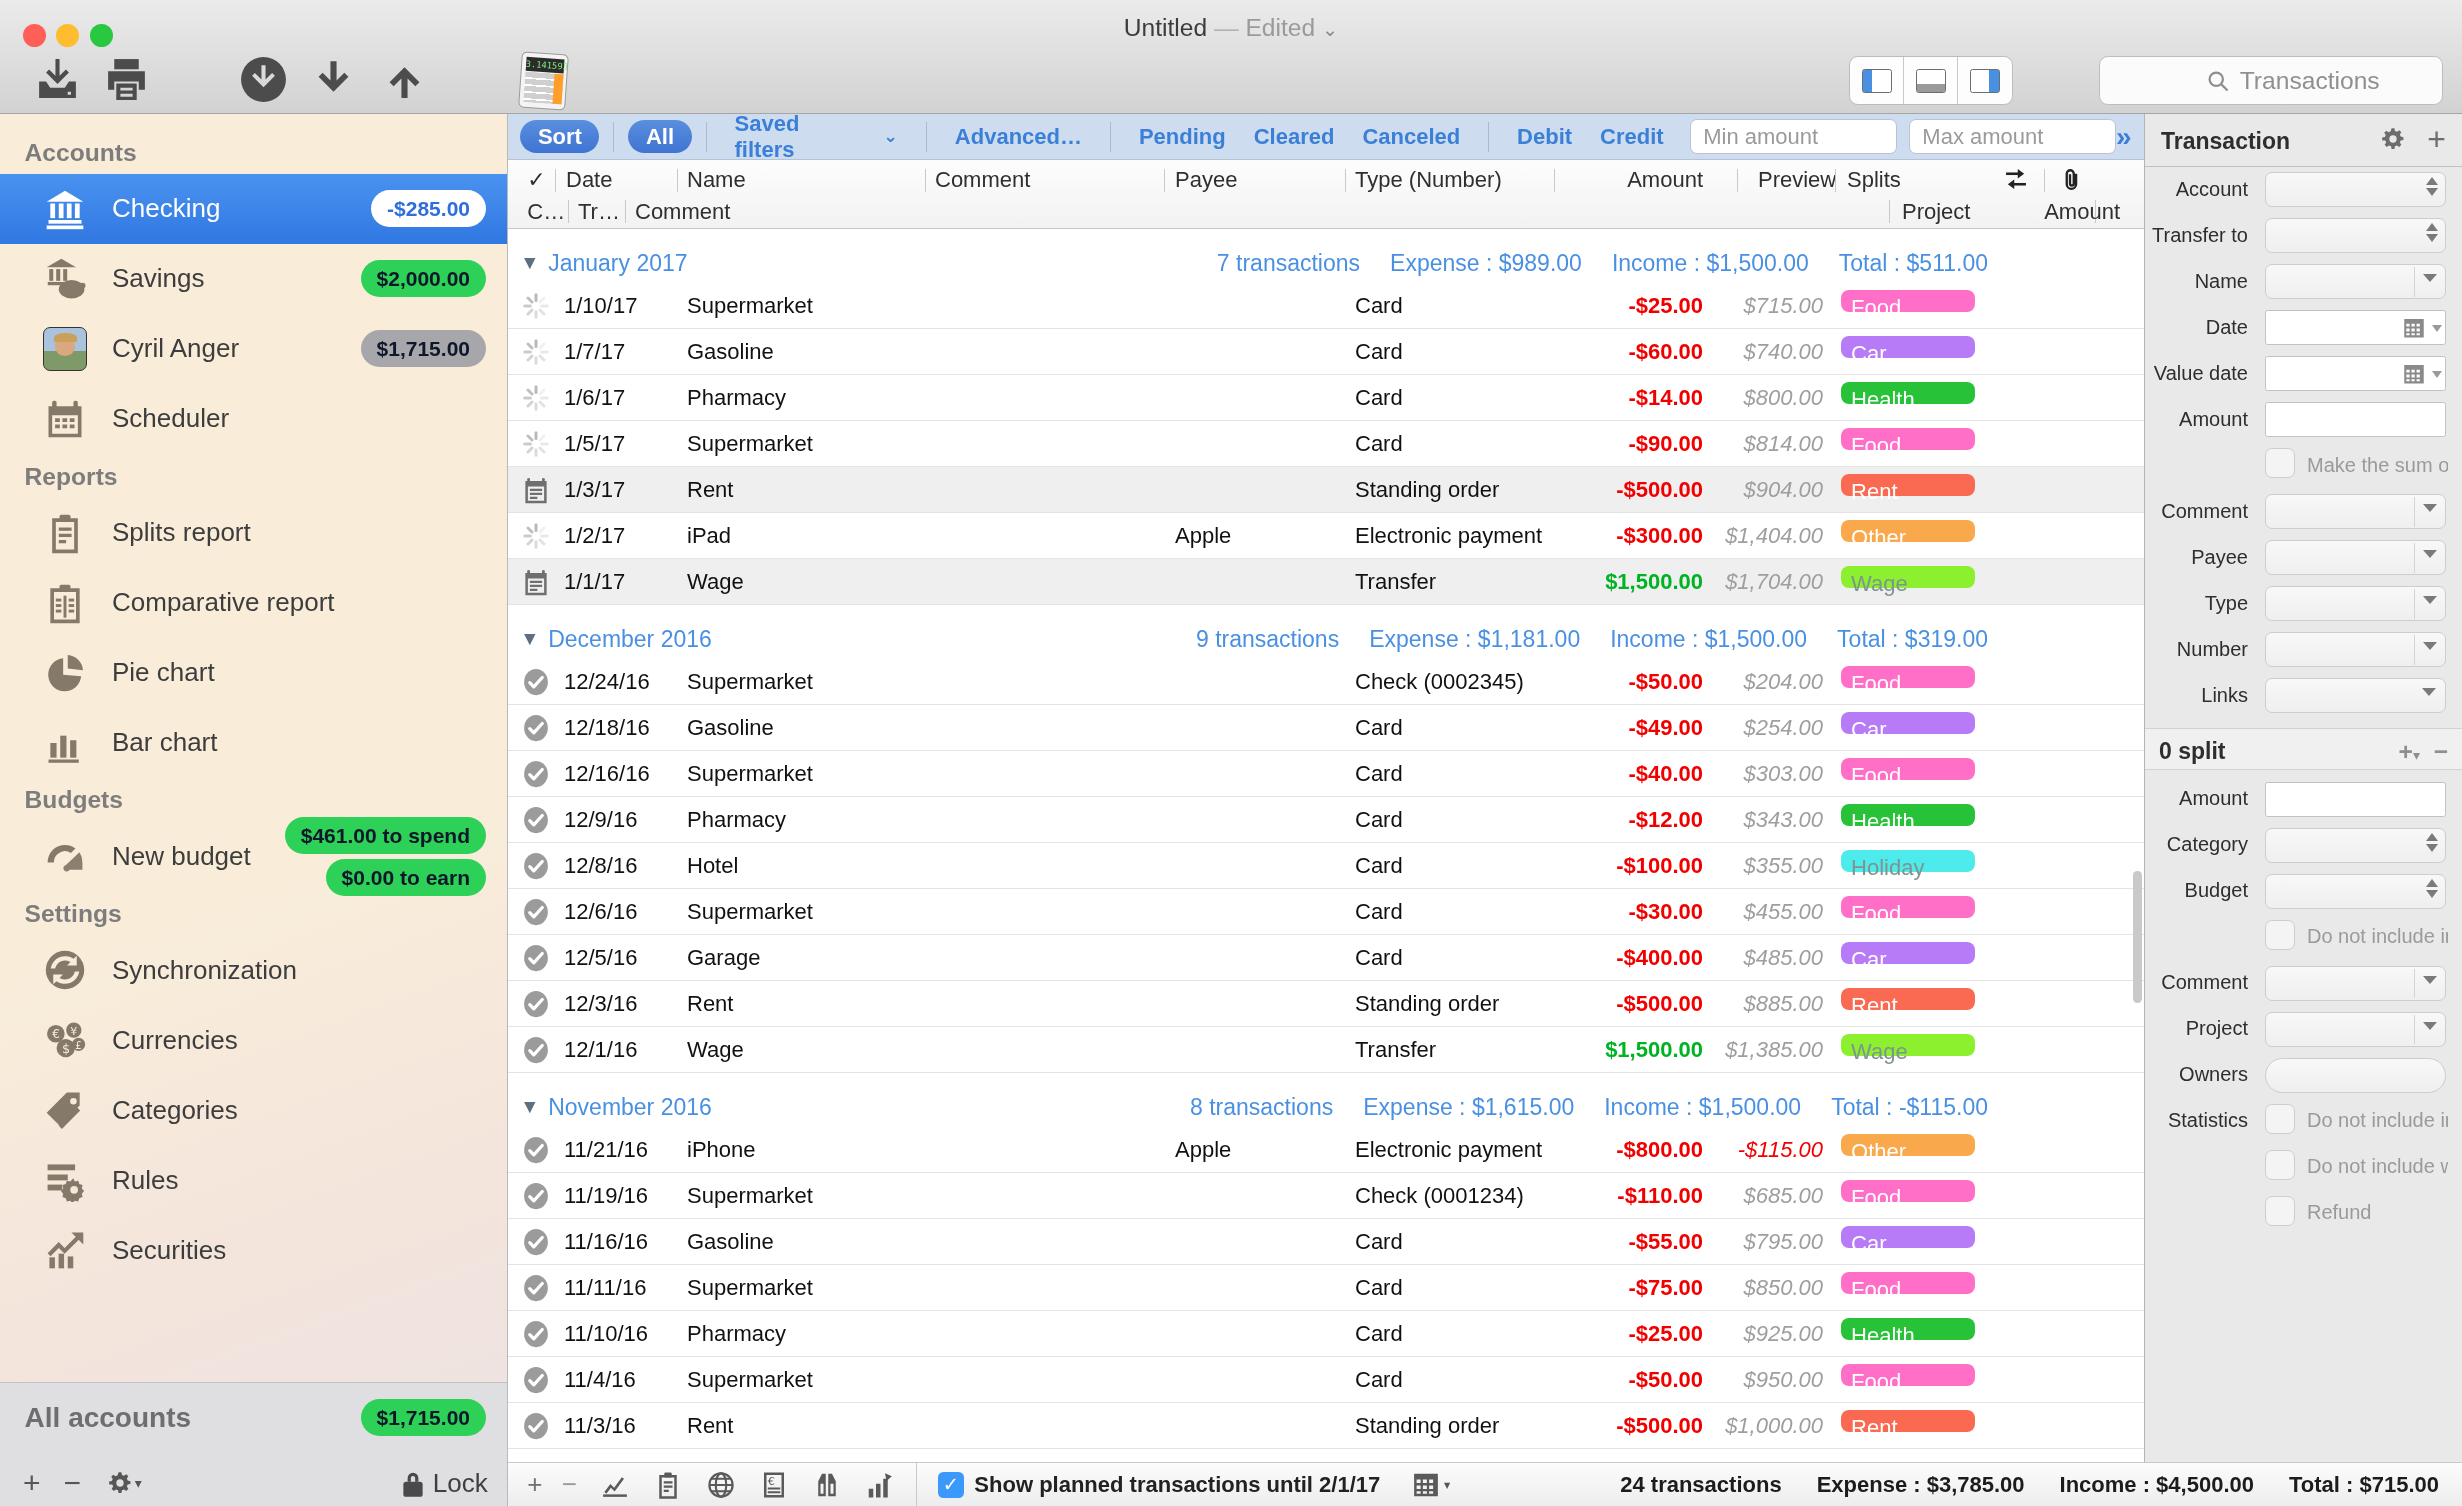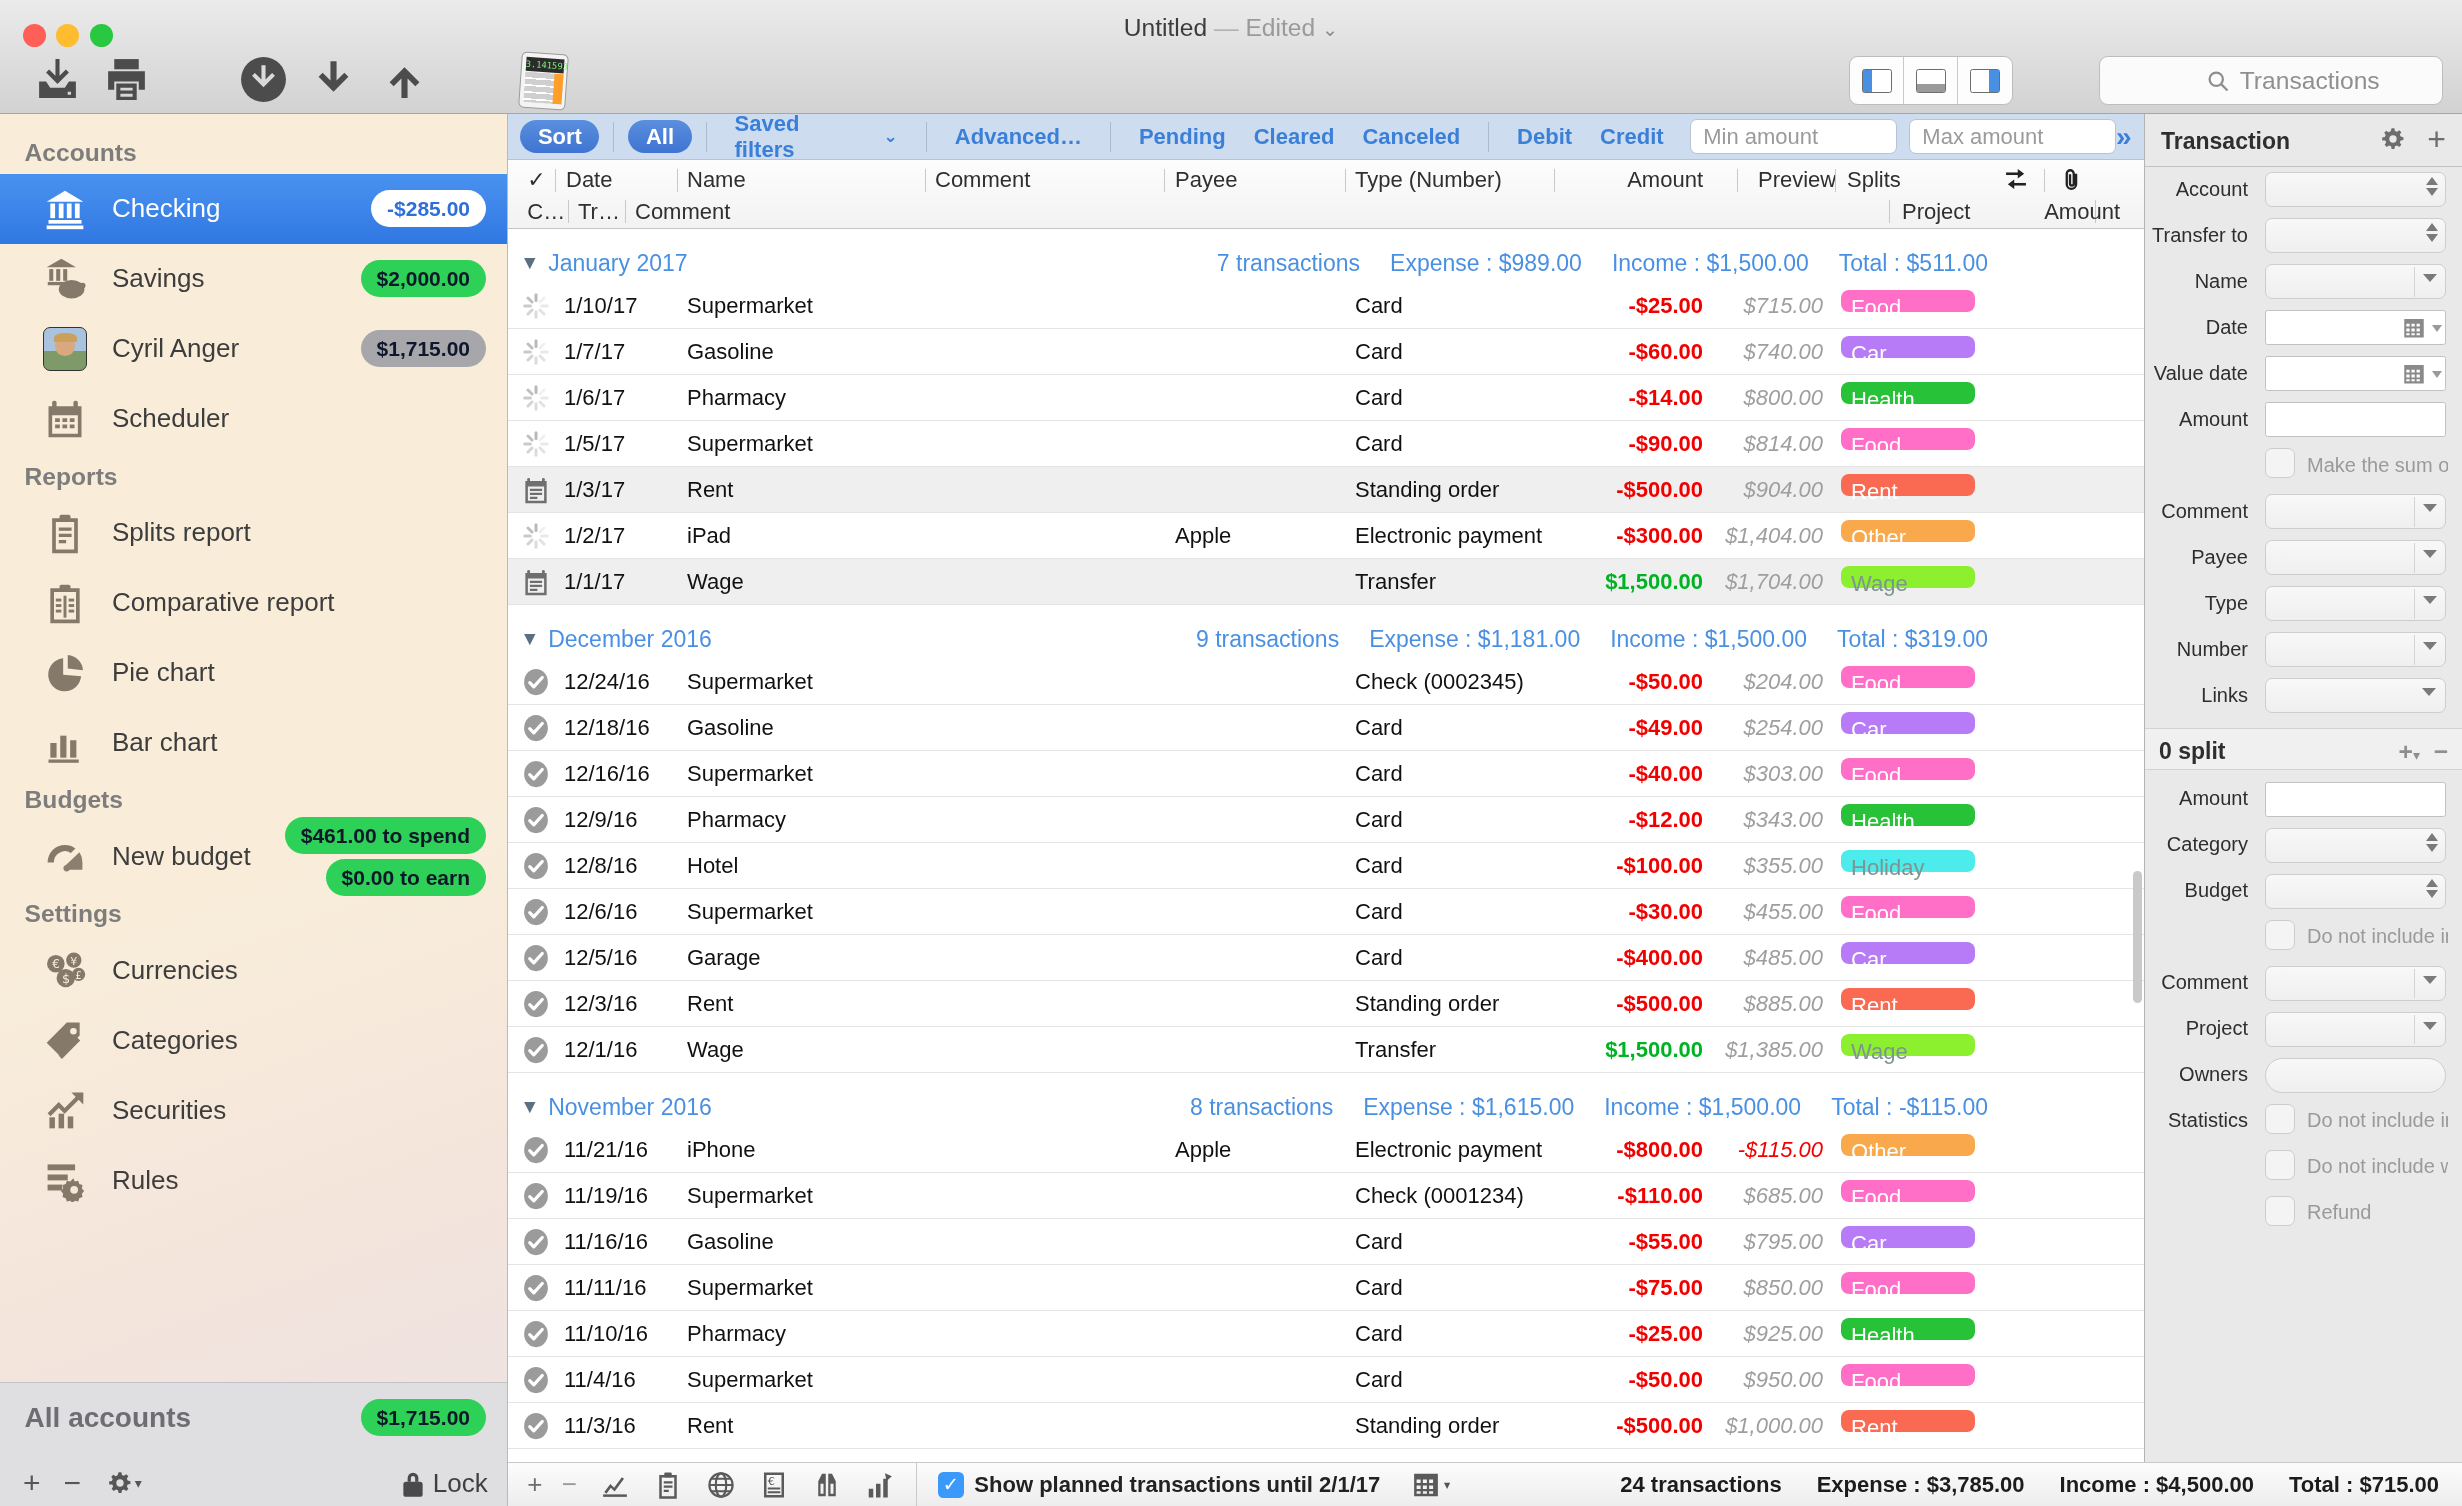--- a/index.html
+++ b/index.html
@@ -343,20 +343,29 @@
           </span>
           <span class="lbl">New budget</span>
           <span class="badges">
             <span class="badge green">$461.00 to spend</span>
             <span class="badge green">$0.00 to earn</span>
           </span>
         </div>
         <div class="sec-label">Settings</div>
         <div class="side-item">
           <span class="icon">
+            <svg viewBox="0 0 24 24" fill="currentColor">
+              <circle cx="12" cy="12" r="10.5"></circle>
+              <path fill="#f8ecdc" d="M6.6 11.2A5.6 5.6 0 0 1 15 7.6l-1.9 1.9h5.3V4.2l-1.7 1.7a8 8 0 0 0-12.5 5.3zM17.4 12.8A5.6 5.6 0 0 1 9 16.4l1.9-1.9H5.6v5.3l1.7-1.7a8 8 0 0 0 12.5-5.3z"></path>
+            </svg>
+          </span>
+          <span class="lbl">Synchronization</span>
+        </div>
+        <div class="side-item">
+          <span class="icon">
             <svg viewBox="0 0 24 24" fill="currentColor" style="font-size:30px">
               <circle cx="7" cy="8.6" r="4.8"></circle>
               <circle cx="16.8" cy="6.6" r="4.2"></circle>
               <circle cx="12.4" cy="16.4" r="5"></circle>
               <circle cx="19.4" cy="14.4" r="3.6"></circle>
               <text x="5" y="11" font-size="6.5" fill="#f8ecdc" font-family="DejaVu Sans">€</text>
               <text x="14.8" y="9" font-size="6" fill="#f8ecdc" font-family="DejaVu Sans">¥</text>
               <text x="10.4" y="19" font-size="7" fill="#f8ecdc" font-family="DejaVu Sans">$</text>
               <text x="17.6" y="16.8" font-size="5.5" fill="#f8ecdc" font-family="DejaVu Sans">£</text>
             </svg>
@@ -368,39 +377,39 @@
             <svg viewBox="0 0 24 24" fill="currentColor">
               <path d="M2 13.5 13 2.5h7v7l-11 11zm14.6-8.1a1.8 1.8 0 1 0 .01 3.6 1.8 1.8 0 0 0 0-3.6z" fill-rule="evenodd"></path>
               <path d="M8.5 20.5l10-10 1.8 1.8-10 10z"></path>
             </svg>
           </span>
           <span class="lbl">Categories</span>
         </div>
         <div class="side-item">
           <span class="icon">
             <svg viewBox="0 0 24 24" fill="currentColor">
+              <rect x="2.5" y="3.5" width="15" height="3.2"></rect>
+              <rect x="2.5" y="9" width="11" height="3.2"></rect>
+              <rect x="2.5" y="14.5" width="8" height="3.2"></rect>
+              <path d="M16.8 11.6l.9 1.9 2.1-.4.7 2 2 .7-.4 2.1 1.4 1.6-1.4 1.6.4 2.1-2 .7-.7 2-2.1-.4-1.4 1.5-1.4-1.5-2.1.4-.7-2-2-.7.4-2.1-1.4-1.6 1.4-1.6-.4-2.1 2-.7.7-2 2.1.4zm.5 4.7a2.4 2.4 0 1 0 0 4.8 2.4 2.4 0 0 0 0-4.8z" transform="scale(.88) translate(2 1)"></path>
+            </svg>
+          </span>
+          <span class="lbl">Rules</span>
+        </div>
+        <div class="side-item">
+          <span class="icon">
+            <svg viewBox="0 0 24 24" fill="currentColor">
               <path d="M2.5 13.8 8.6 7.7l3.2 3.2 6.4-6.4 1.6 1.6-8 8-3.2-3.2-4.5 4.5z"></path>
               <path d="M15.5 2.5H22V9z"></path>
               <rect x="3.5" y="16" width="3" height="6"></rect>
               <rect x="8.5" y="14" width="3" height="8"></rect>
               <rect x="13.5" y="15.5" width="3" height="6.5"></rect>
             </svg>
           </span>
           <span class="lbl">Securities</span>
-        </div>
-        <div class="side-item">
-          <span class="icon">
-            <svg viewBox="0 0 24 24" fill="currentColor">
-              <rect x="2.5" y="3.5" width="15" height="3.2"></rect>
-              <rect x="2.5" y="9" width="11" height="3.2"></rect>
-              <rect x="2.5" y="14.5" width="8" height="3.2"></rect>
-              <path d="M16.8 11.6l.9 1.9 2.1-.4.7 2 2 .7-.4 2.1 1.4 1.6-1.4 1.6.4 2.1-2 .7-.7 2-2.1-.4-1.4 1.5-1.4-1.5-2.1.4-.7-2-2-.7.4-2.1-1.4-1.6 1.4-1.6-.4-2.1 2-.7.7-2 2.1.4zm.5 4.7a2.4 2.4 0 1 0 0 4.8 2.4 2.4 0 0 0 0-4.8z" transform="scale(.88) translate(2 1)"></path>
-            </svg>
-          </span>
-          <span class="lbl">Rules</span>
         </div>
       </div>
     <div class="side-footer">
       <div class="allacc">All accounts</div>
       <span class="badge green allacc-badge">$1,715.00</span>
       <div class="side-actions">
         <span class="act">+</span>
         <span class="act">−</span>
         <span class="gearwrap">
           <span style="width:26px;height:26px;display:inline-block"><svg viewBox="0 0 24 24" fill="currentColor">

